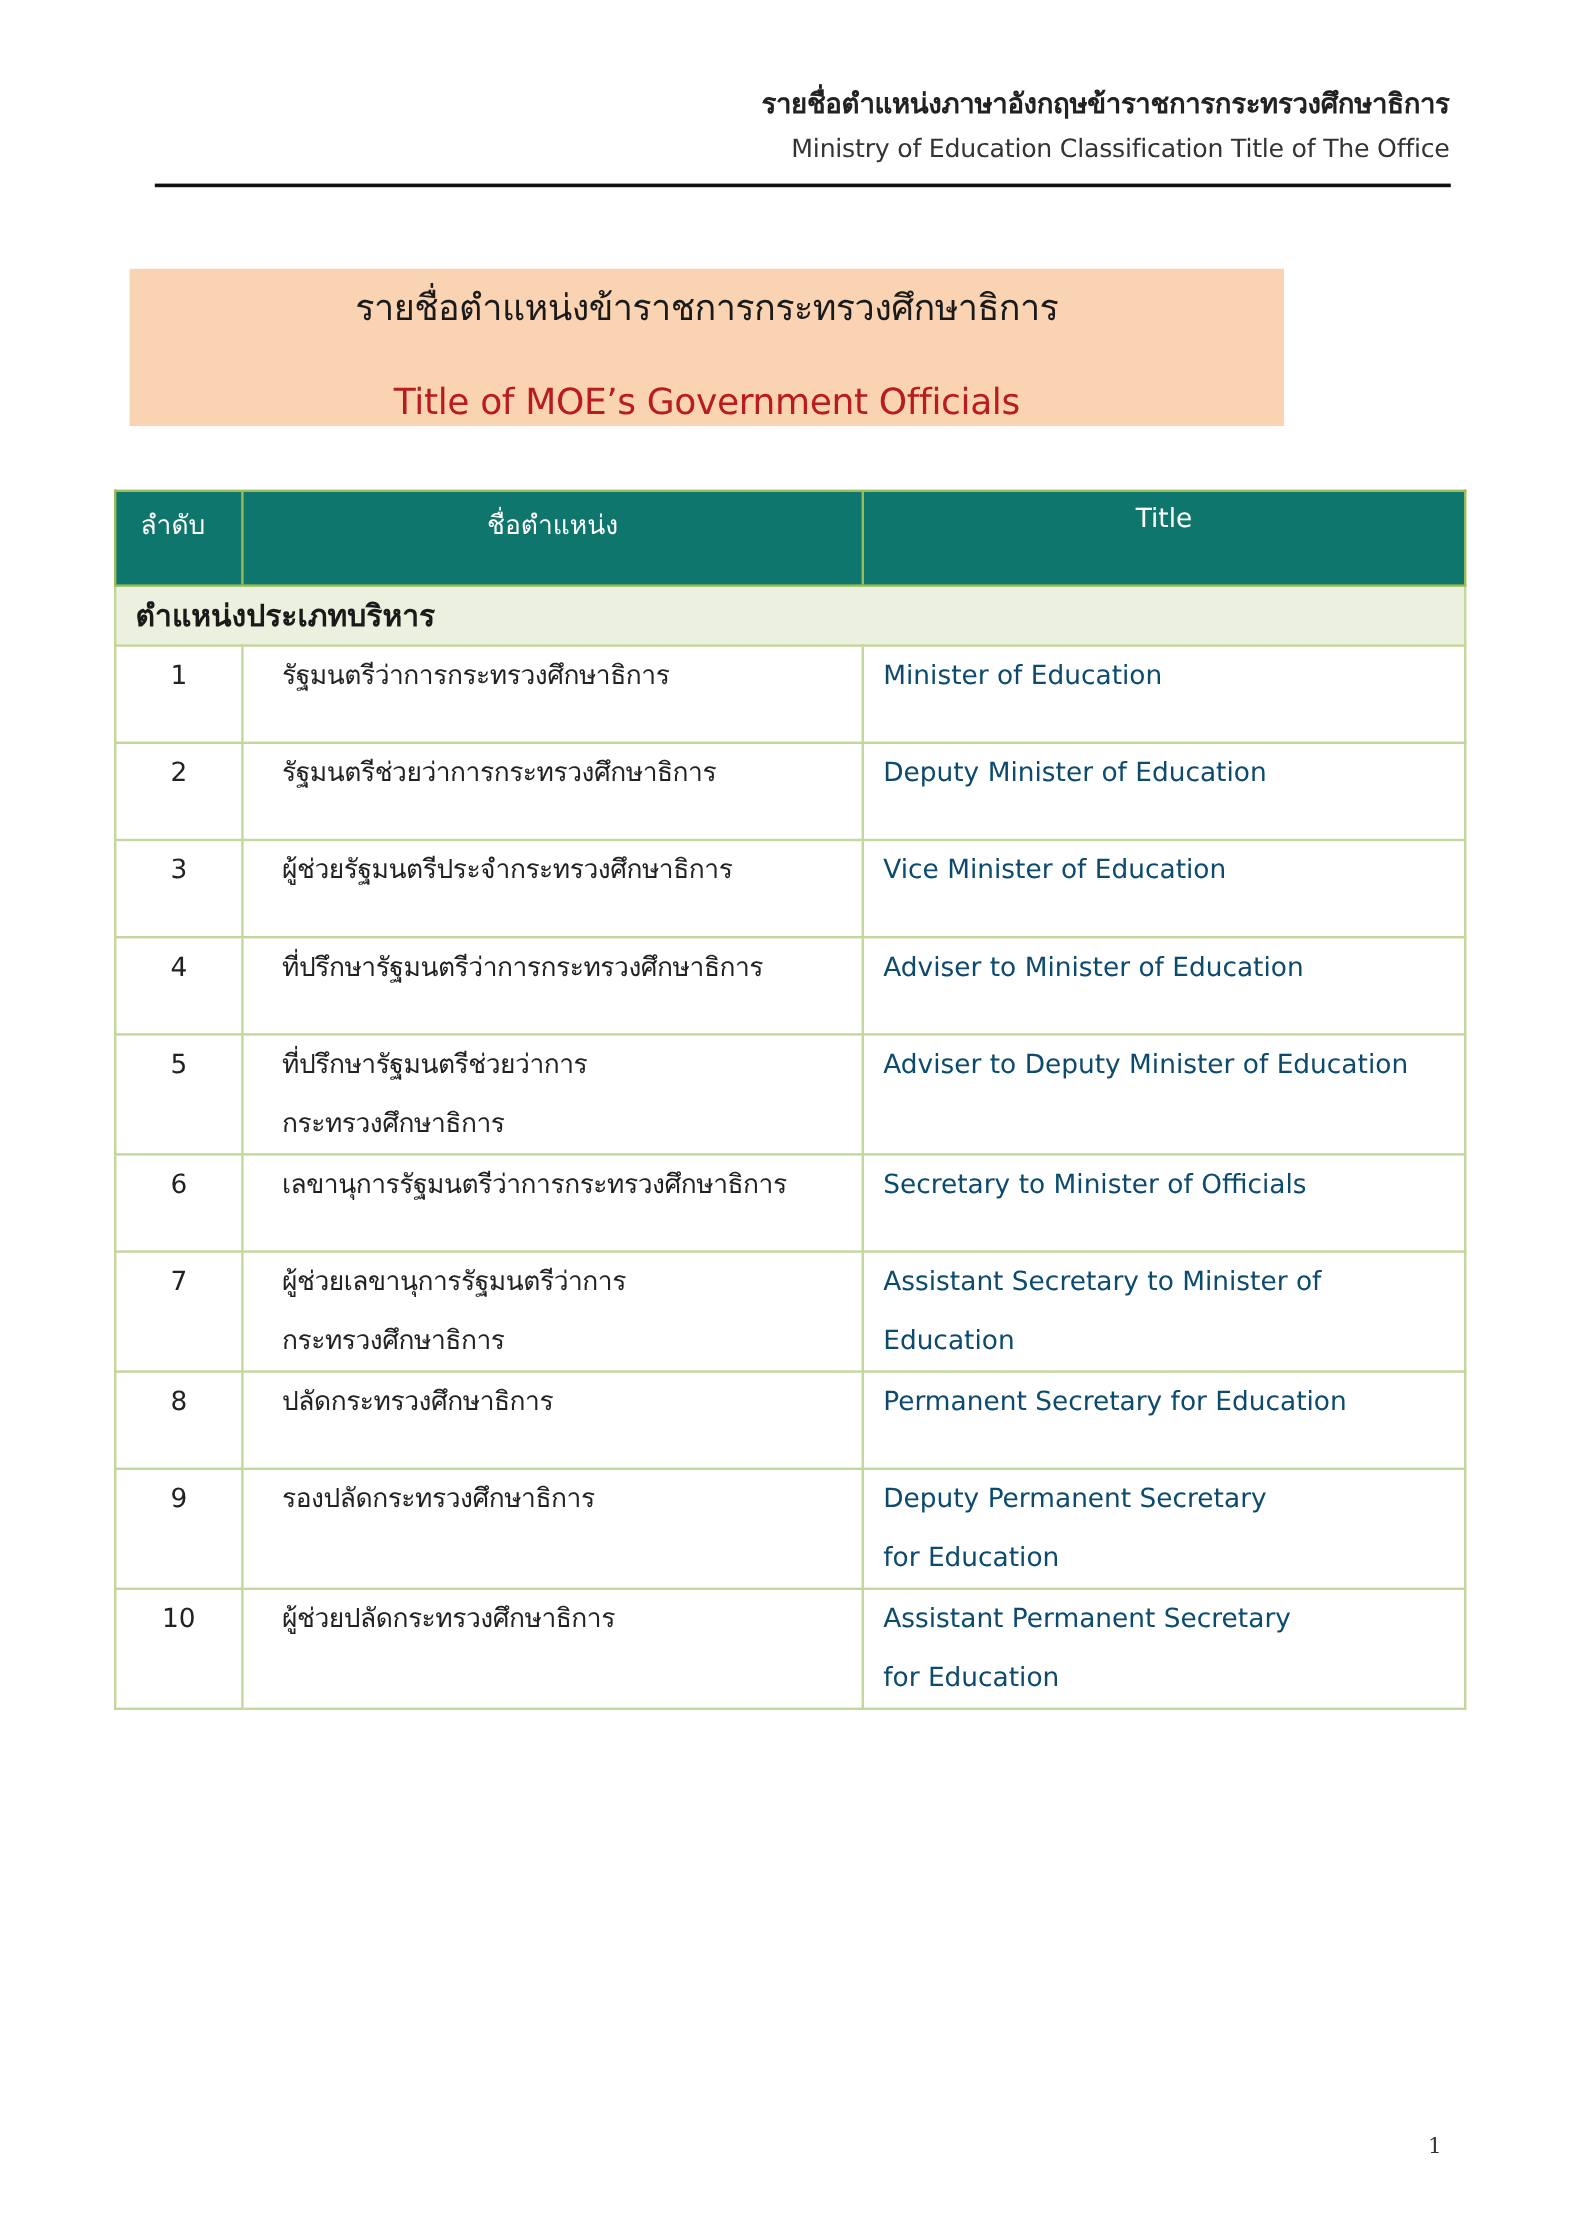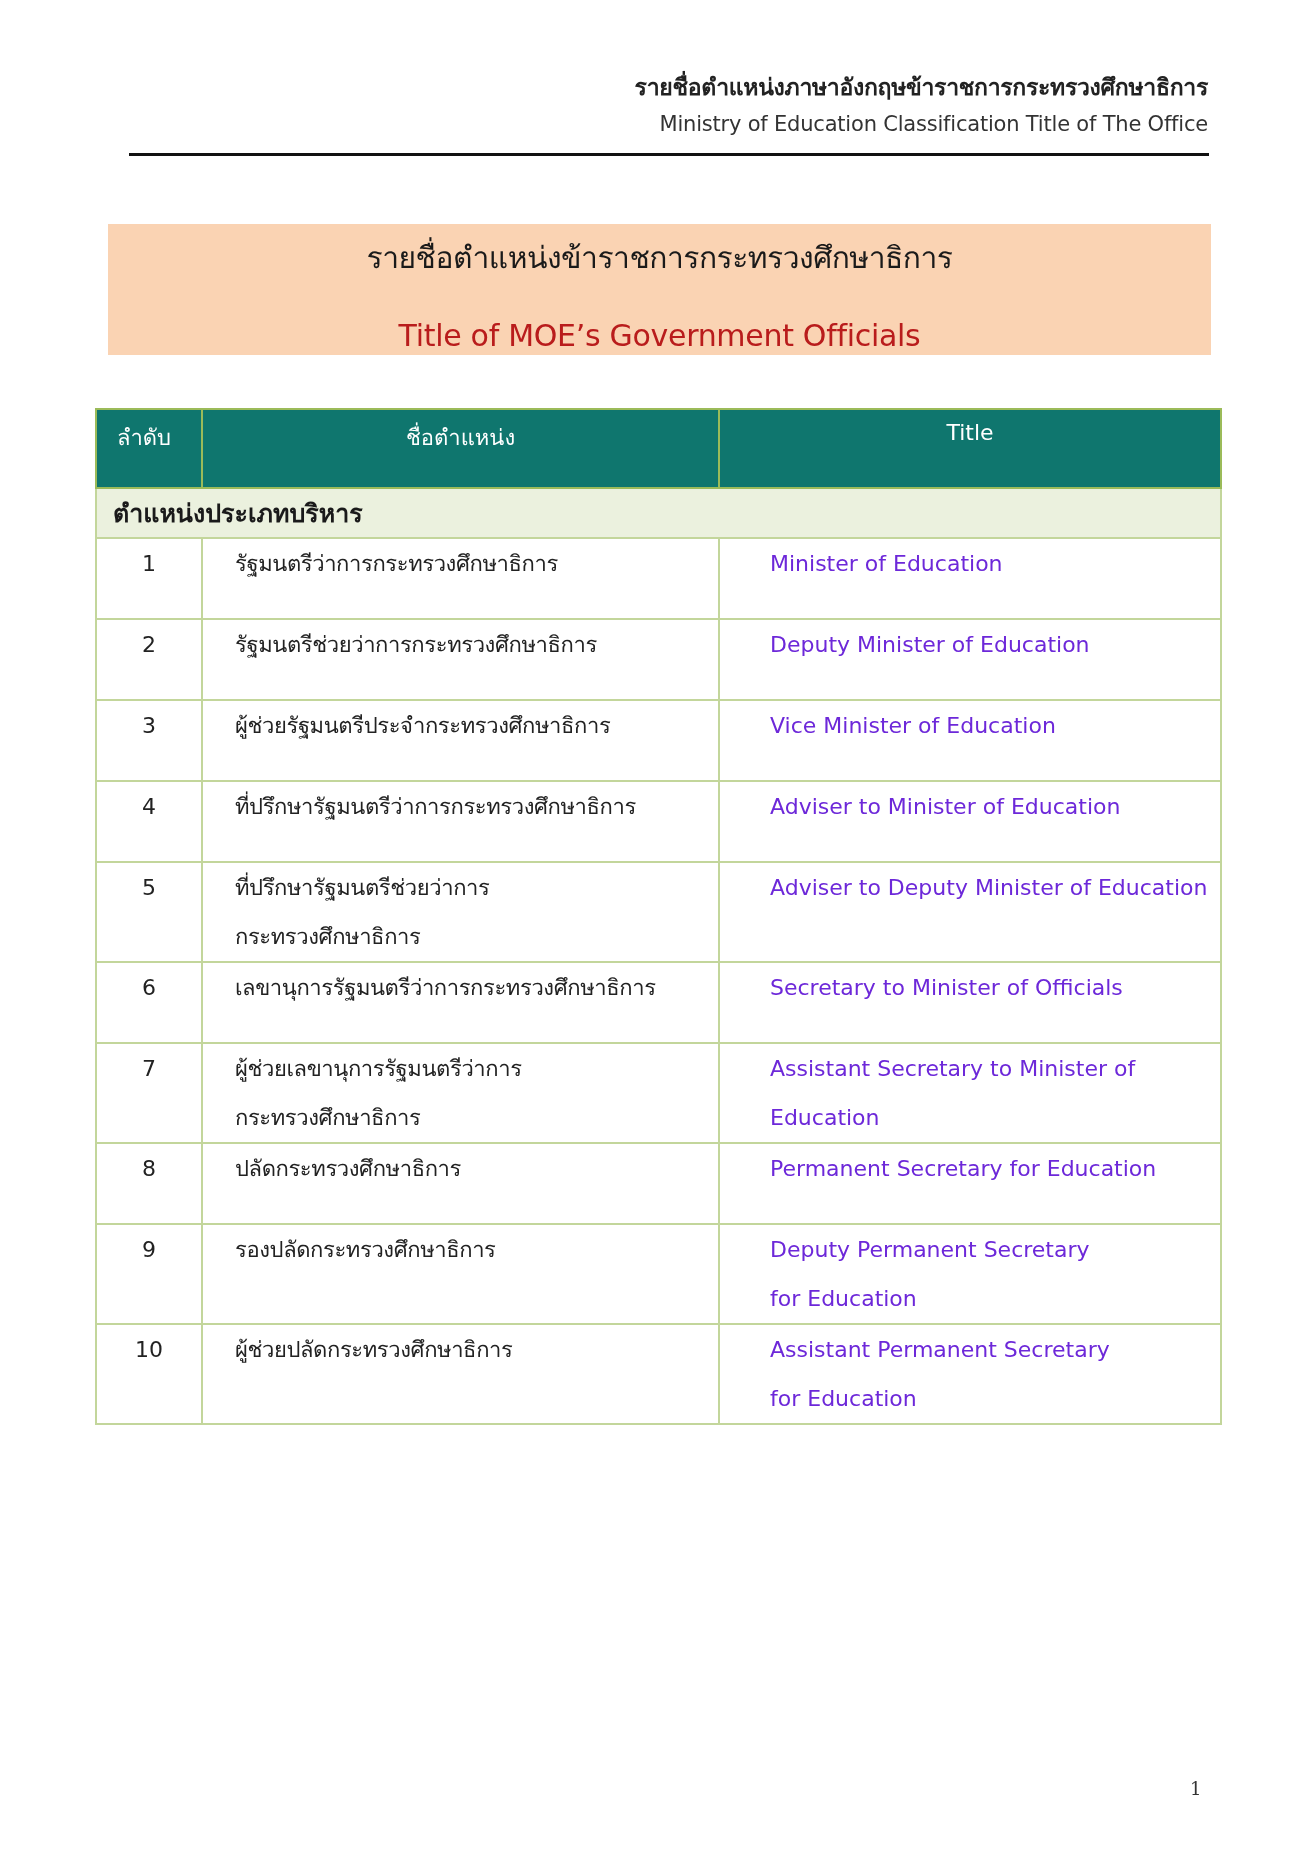--- a/index.html
+++ b/index.html
@@ -41,21 +41,21 @@
       left: 129px;
       top: 153px;
       width: 1080px;
       height: 3px;
       background: #111;
     }
     .banner {
       position: absolute;
       left: 108px;
       top: 224px;
-      width: 1103px;
+      width: 962px;
       height: 131px;
       background: #FAD3B3;
       text-align: center;
     }
     .banner .banner-th {
       position: absolute;
       left: 0; right: 0;
       top: 12px;
       font-size: 30px;
       line-height: 44px;
@@ -125,23 +125,23 @@
     }
     .data-row td.cell-no {
       text-align: center;
       padding-top: 0;
     }
     .data-row td.cell-th {
       padding-left: 32px;
       letter-spacing: -0.4px;
     }
     .data-row td.cell-en {
-      padding-left: 50px;
+      padding-left: 16px;
       padding-right: 8px;
-      color: #6d28d9;
+      color: #0c4a6e;
     }
     .row-single td { height: 81px; }
     .row-double td { height: 99px; }
     .page-number {
       position: absolute;
       left: 1190px;
       top: 1778px;
       font-family: "DejaVu Serif", serif;
       font-size: 18px;
       color: #333;

